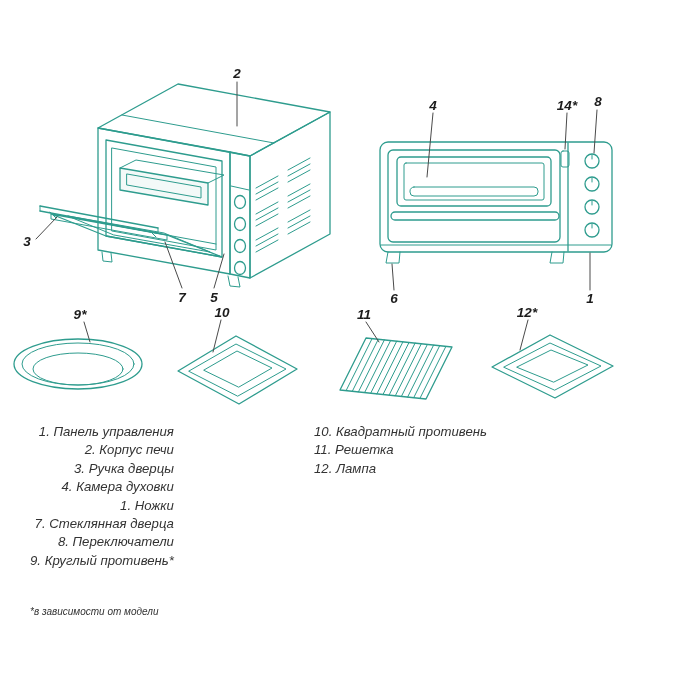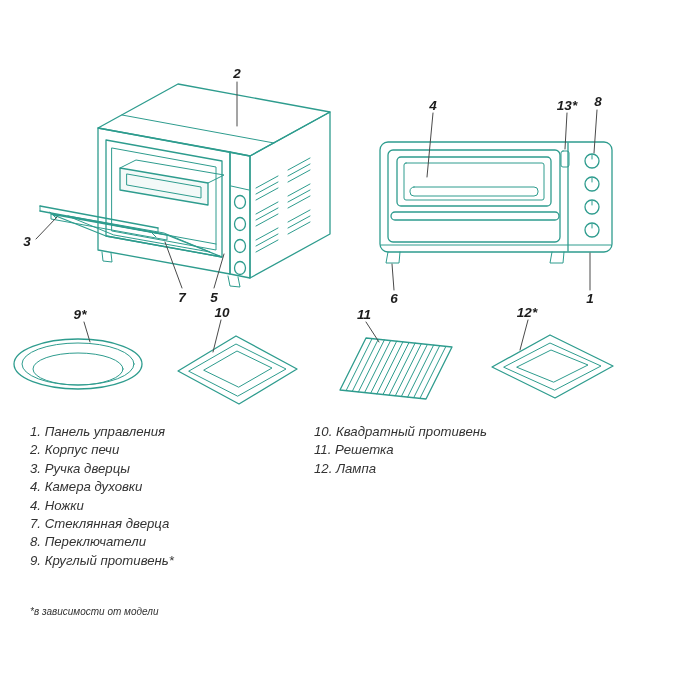--- a/index.html
+++ b/index.html
@@ -12,21 +12,21 @@
   svg.art{position:absolute;left:0;top:0;}
   svg.art *{stroke:var(--line);stroke-width:1.3;fill:none;stroke-linecap:round;stroke-linejoin:round;}
   svg.art .thin *, svg.art .thin{stroke-width:1;}
   svg.art .soft{fill:rgba(46,156,142,0.06);}
   svg.art g.leaders line{stroke:#4a4a4a;stroke-width:1;}
   .callout{
     position:absolute;transform:translate(-50%,-50%);
     font-style:italic;font-weight:bold;font-size:13.5px;color:#1c1c1c;white-space:nowrap;
   }
   .legend-col{position:absolute;display:flex;flex-direction:column;}
-  .legend-col.left{left:30px;top:423px;}
+  .legend-col.left{left:30px;top:423px;align-items:flex-end;}
   .legend-col.right{left:314px;top:423px;}
   .legend-item{
     font-style:italic;font-size:13.2px;color:var(--ink);
     line-height:18.4px;white-space:nowrap;
   }
   .footnote{
     position:absolute;left:30px;top:606px;
     font-style:italic;font-size:10px;color:var(--ink);white-space:nowrap;
   }
 </style>
@@ -184,35 +184,35 @@
       <line x1="366" y1="322" x2="379" y2="342"></line>
       <line x1="528" y1="320" x2="520" y2="350"></line>
     </g>
   </svg>
 
   <div class="callout" style="left:237px;top:73px">2</div>
   <div class="callout" style="left:27px;top:241px">3</div>
   <div class="callout" style="left:182px;top:297px">7</div>
   <div class="callout" style="left:214px;top:297px">5</div>
   <div class="callout" style="left:433px;top:105px">4</div>
-  <div class="callout" style="left:567px;top:105px">13*</div>
+  <div class="callout" style="left:567px;top:105px">14*</div>
   <div class="callout" style="left:598px;top:101px">8</div>
   <div class="callout" style="left:394px;top:298px">6</div>
   <div class="callout" style="left:590px;top:298px">1</div>
   <div class="callout" style="left:80px;top:314px">9*</div>
   <div class="callout" style="left:222px;top:312px">10</div>
   <div class="callout" style="left:364px;top:314px">11</div>
   <div class="callout" style="left:527px;top:312px">12*</div>
 
   <div class="legend-col left">
     <div class="legend-item">1. Панель управления</div>
     <div class="legend-item">2. Корпус печи</div>
     <div class="legend-item">3. Ручка дверцы</div>
     <div class="legend-item">4. Камера духовки</div>
-    <div class="legend-item">4. Ножки</div>
+    <div class="legend-item">1. Ножки</div>
     <div class="legend-item">7. Стеклянная дверца</div>
     <div class="legend-item">8. Переключатели</div>
     <div class="legend-item">9. Круглый противень*</div>
   </div>
 
   <div class="legend-col right">
     <div class="legend-item">10. Квадратный противень</div>
     <div class="legend-item">11. Решетка</div>
     <div class="legend-item">12. Лампа</div>
   </div>

